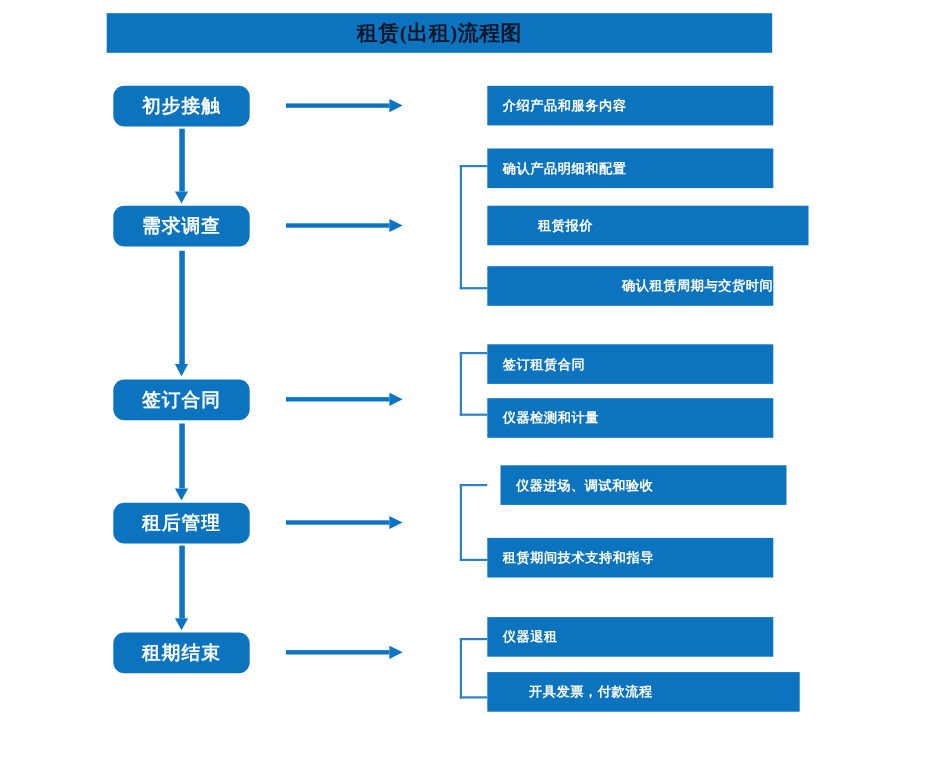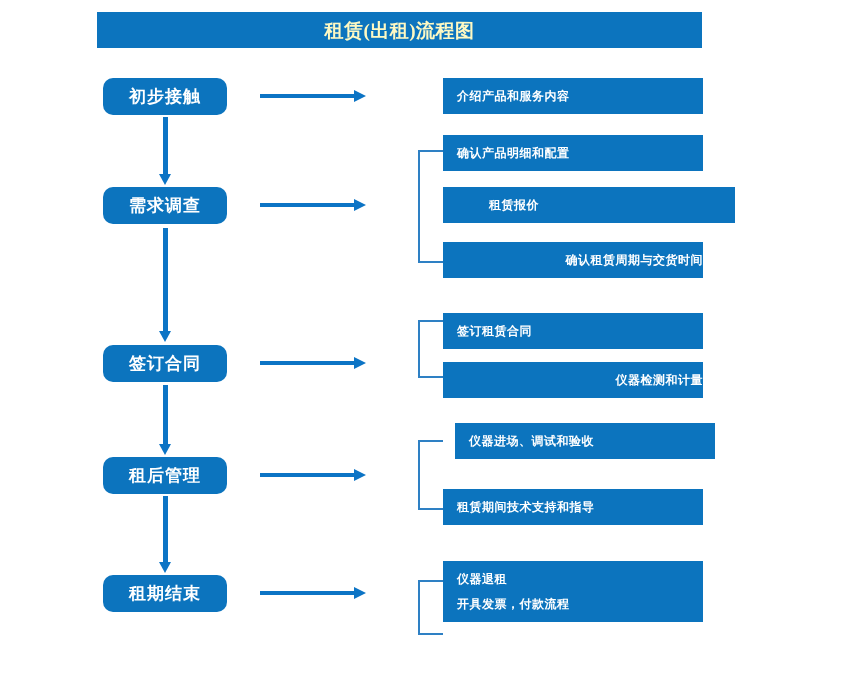--- a/index.html
+++ b/index.html
@@ -27,21 +27,21 @@
     left: 97px;
     top: 12px;
     width: 605px;
     height: 36px;
     background: #0C74BE;
     display: flex;
     align-items: center;
     justify-content: center;
   }
   .title-bar .title-text {
-    color: #fef9c3;
+    color: #0f172a;
     font-size: 19px;
     font-weight: bold;
     letter-spacing: 0.5px;
     line-height: 1;
   }
 
   
   .stage-box {
     position: absolute;
     left: 103px;
@@ -219,31 +219,31 @@
   <div class="detail-box" style="top:187px;padding-left:32px;">
     <span class="detail-text">租赁报价</span>
   </div>
   <div class="detail-box" style="top:242px;justify-content:flex-end;">
     <span class="detail-text">确认租赁周期与交货时间</span>
   </div>
 
   <div class="detail-box" style="top:313px;">
     <span class="detail-text">签订租赁合同</span>
   </div>
-  <div class="detail-box" style="top:362px;justify-content:flex-end;">
+  <div class="detail-box" style="top:362px;">
     <span class="detail-text">仪器检测和计量</span>
   </div>
 
   <div class="detail-box" style="top:423px;margin-left:12px;">
     <span class="detail-text">仪器进场、调试和验收</span>
   </div>
   <div class="detail-box" style="top:489px;">
     <span class="detail-text">租赁期间技术支持和指导</span>
   </div>
 
   <div class="detail-box" style="top:561px;">
     <span class="detail-text">仪器退租</span>
   </div>
-  <div class="detail-box" style="top:586px;">
+  <div class="detail-box" style="top:611px;padding-left:24px;">
     <span class="detail-text">开具发票，付款流程</span>
   </div>
 
 </div>
 
 </body></html>

